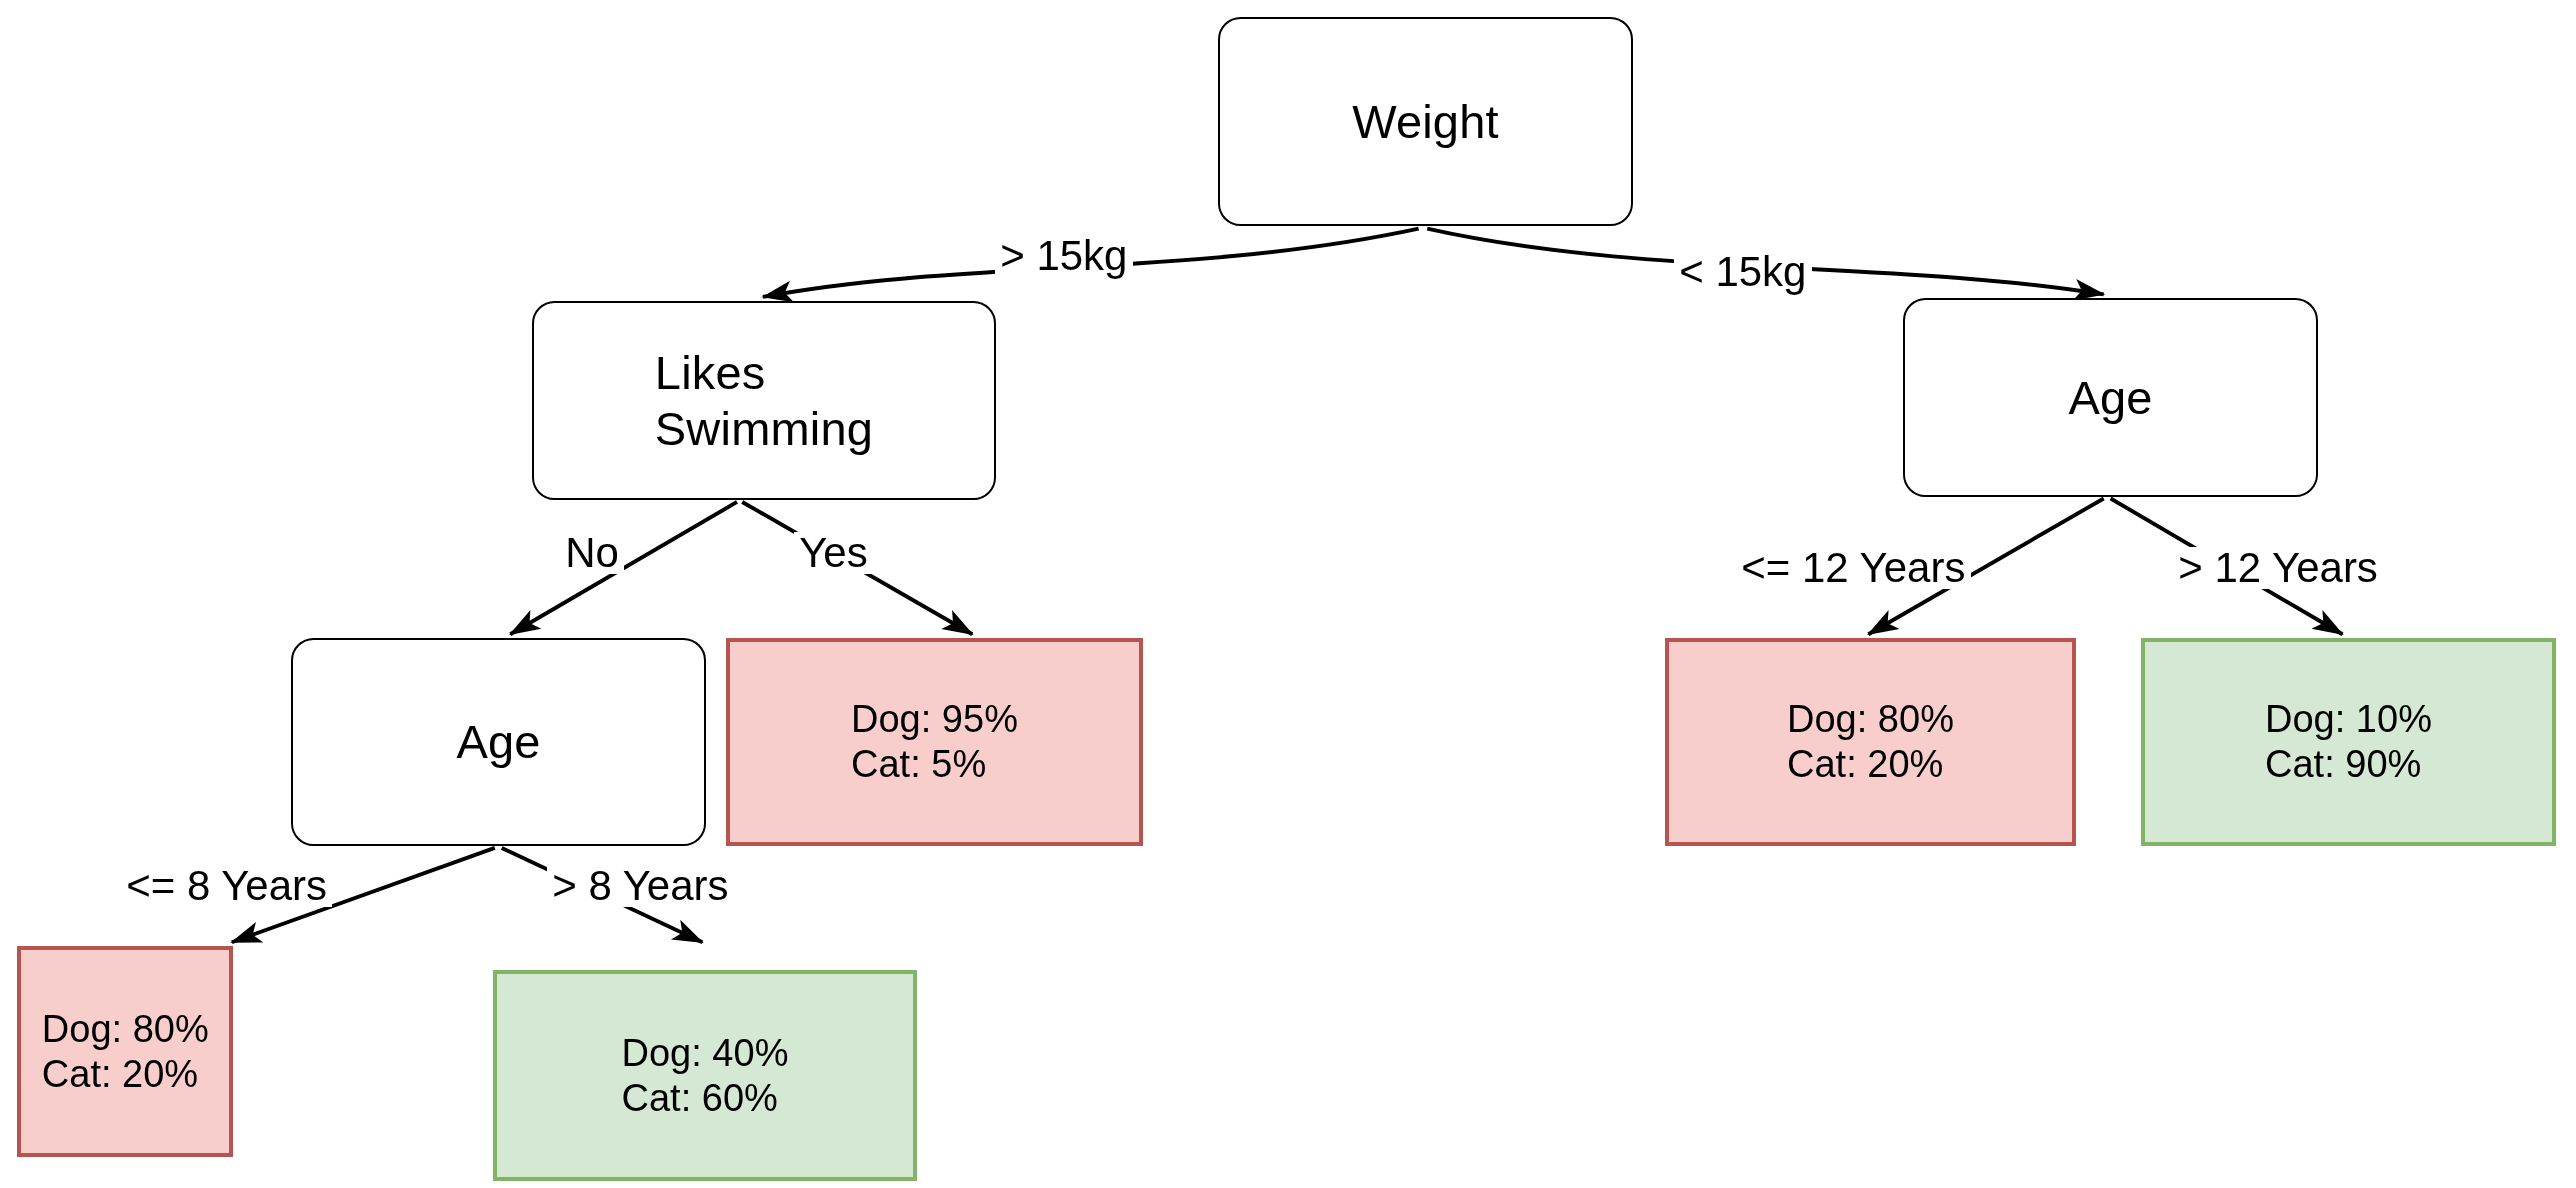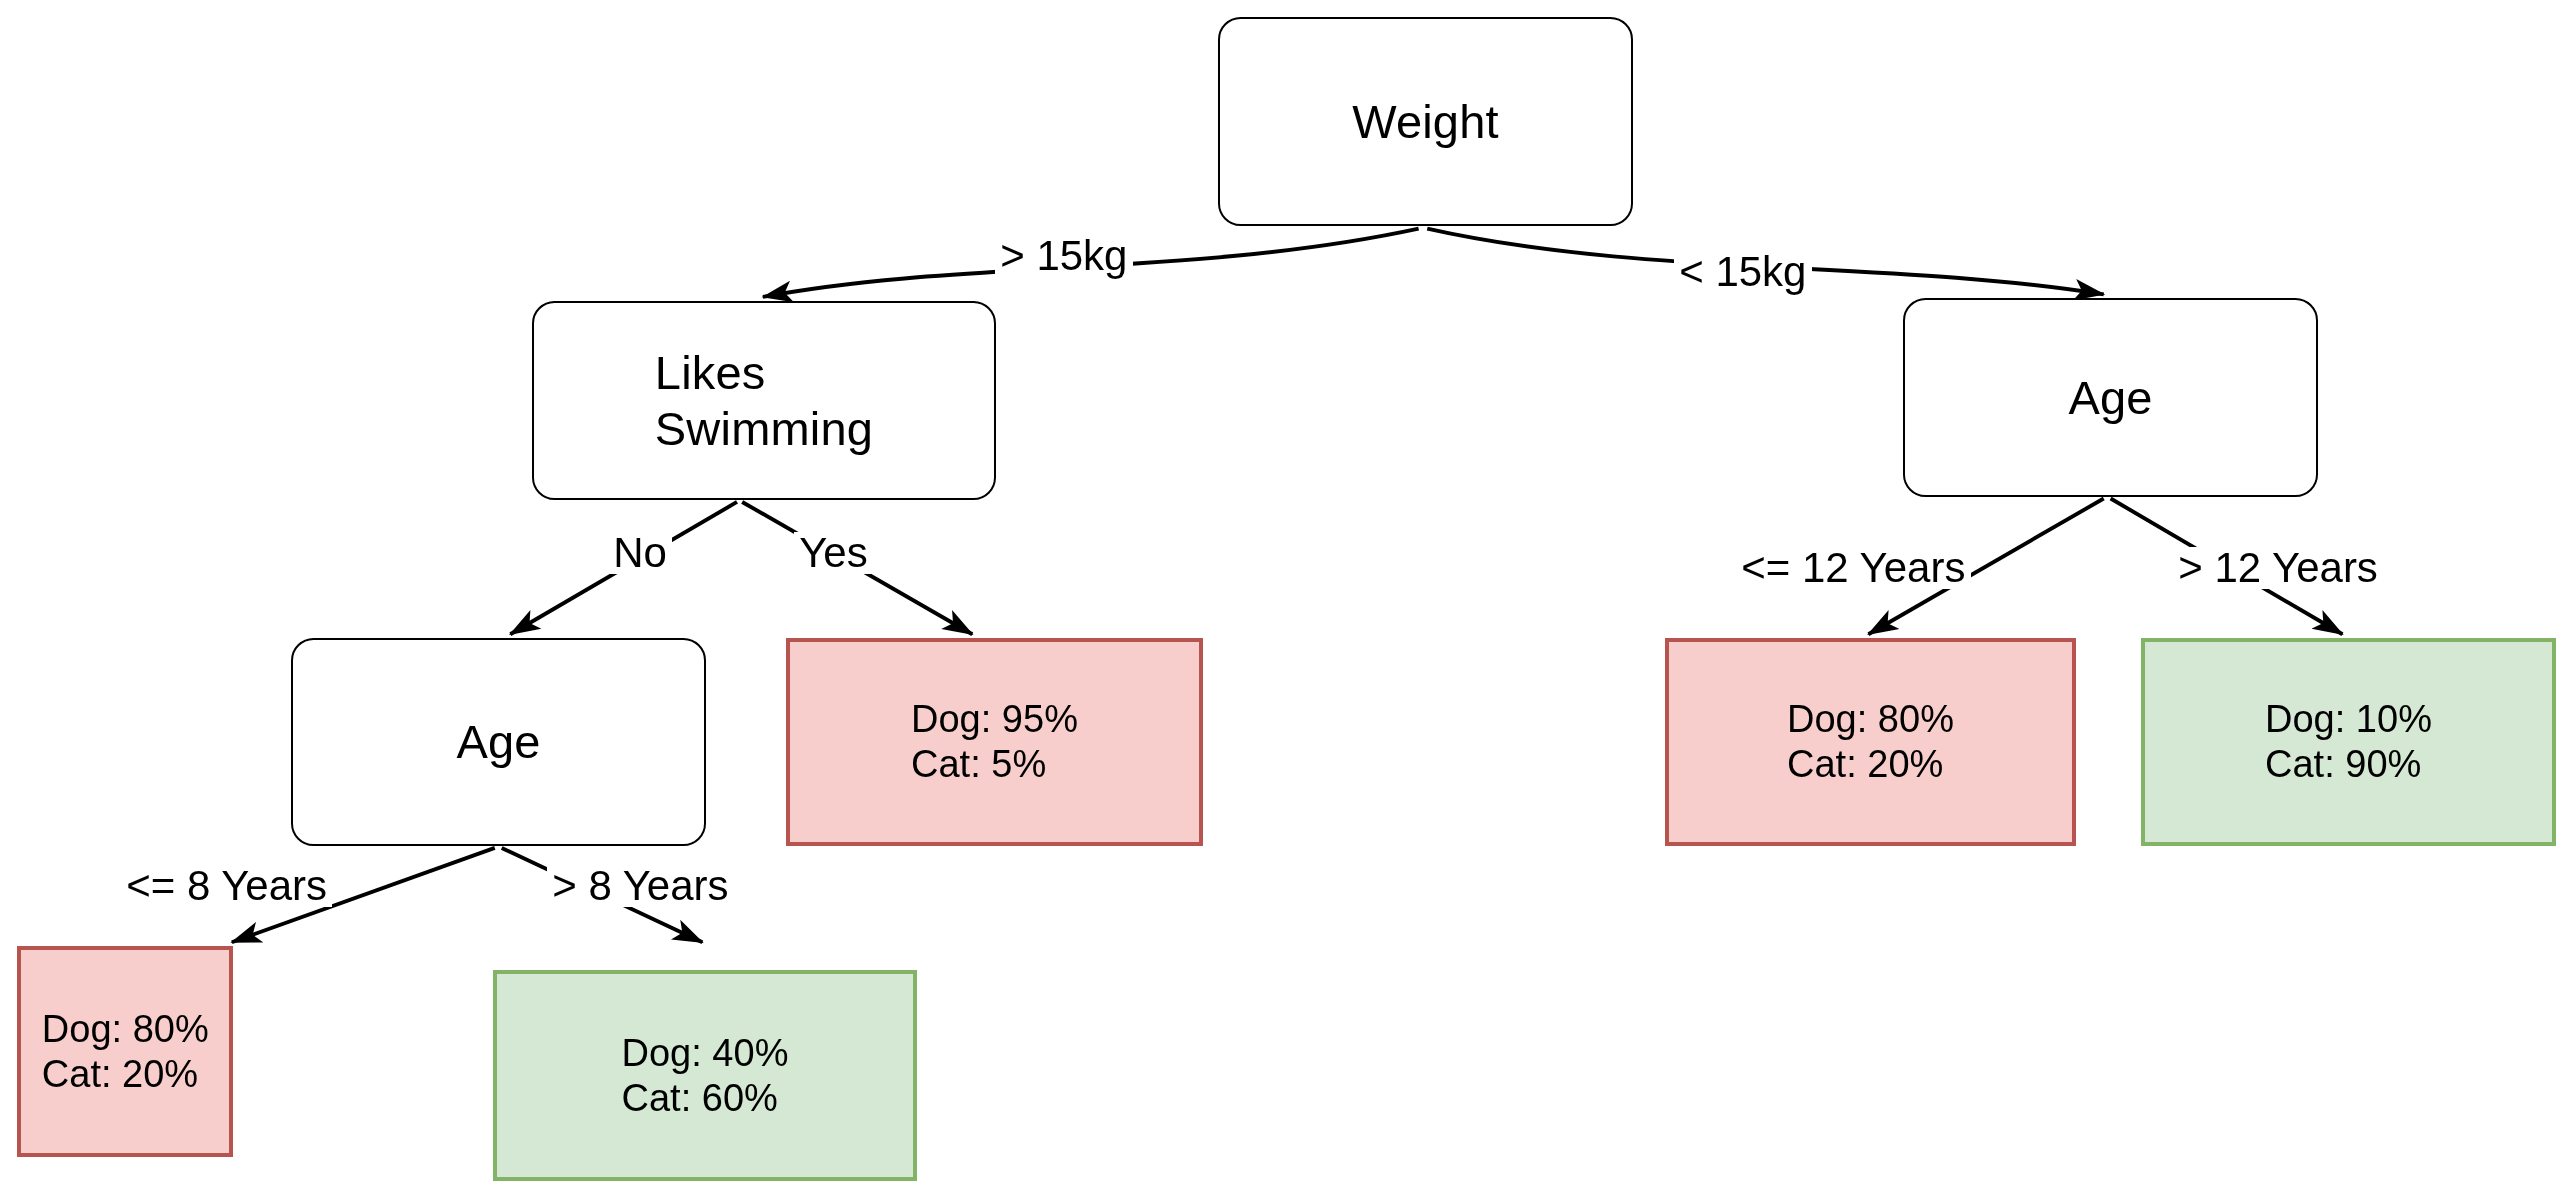--- a/index.html
+++ b/index.html
@@ -109,40 +109,40 @@
 
   <div class="node node-decision" style="left:1218px; top:17.3px; width:415px; height:209px;">Weight</div>
 
   <div class="node node-decision" style="left:532px; top:301px; width:464px; height:199px;">Likes
 Swimming</div>
 
   <div class="node node-decision" style="left:1903px; top:298px; width:415px; height:199px;">Age</div>
 
   <div class="node node-decision" style="left:291px; top:638px; width:415px; height:208px;">Age</div>
 
-  <div class="node node-leaf leaf-dog" style="left:786px; top:638px; width:417px; height:208px;">Dog: 95%
+  <div class="node node-leaf leaf-dog" style="left:726px; top:638px; width:417px; height:208px;">Dog: 95%
 Cat: 5%</div>
 
   <div class="node node-leaf leaf-dog" style="left:17.3px; top:946px; width:216px; height:211px;">Dog: 80%
 Cat: 20%</div>
 
   <div class="node node-leaf leaf-cat" style="left:493px; top:946px; width:424px; height:211px;margin-top:24px;">Dog: 40%
 Cat: 60%</div>
 
   <div class="node node-leaf leaf-dog" style="left:1665px; top:638px; width:411px; height:208px;">Dog: 80%
 Cat: 20%</div>
 
   <div class="node node-leaf leaf-cat" style="left:2141px; top:638px; width:415px; height:208px;">Dog: 10%
 Cat: 90%</div>
 
   <div class="edge-label" style="left:995px; top:235px;text-align:center;">&gt; 15kg</div>
 
   <div class="edge-label" style="left:1674px; top:251px;">&lt; 15kg</div>
 
-  <div class="edge-label" style="left:608px; top:532px;">No</div>
+  <div class="edge-label" style="left:560px; top:532px;">No</div>
 
   <div class="edge-label" style="left:794px; top:532px;">Yes</div>
 
   <div class="edge-label" style="left:121px; top:865px;">&lt;= 8 Years</div>
 
   <div class="edge-label" style="left:547px; top:865px;">&gt; 8 Years</div>
 
   <div class="edge-label" style="left:1736px; top:547px;">&lt;= 12 Years</div>
 
   <div class="edge-label" style="left:2173px; top:547px;">&gt; 12 Years</div>

